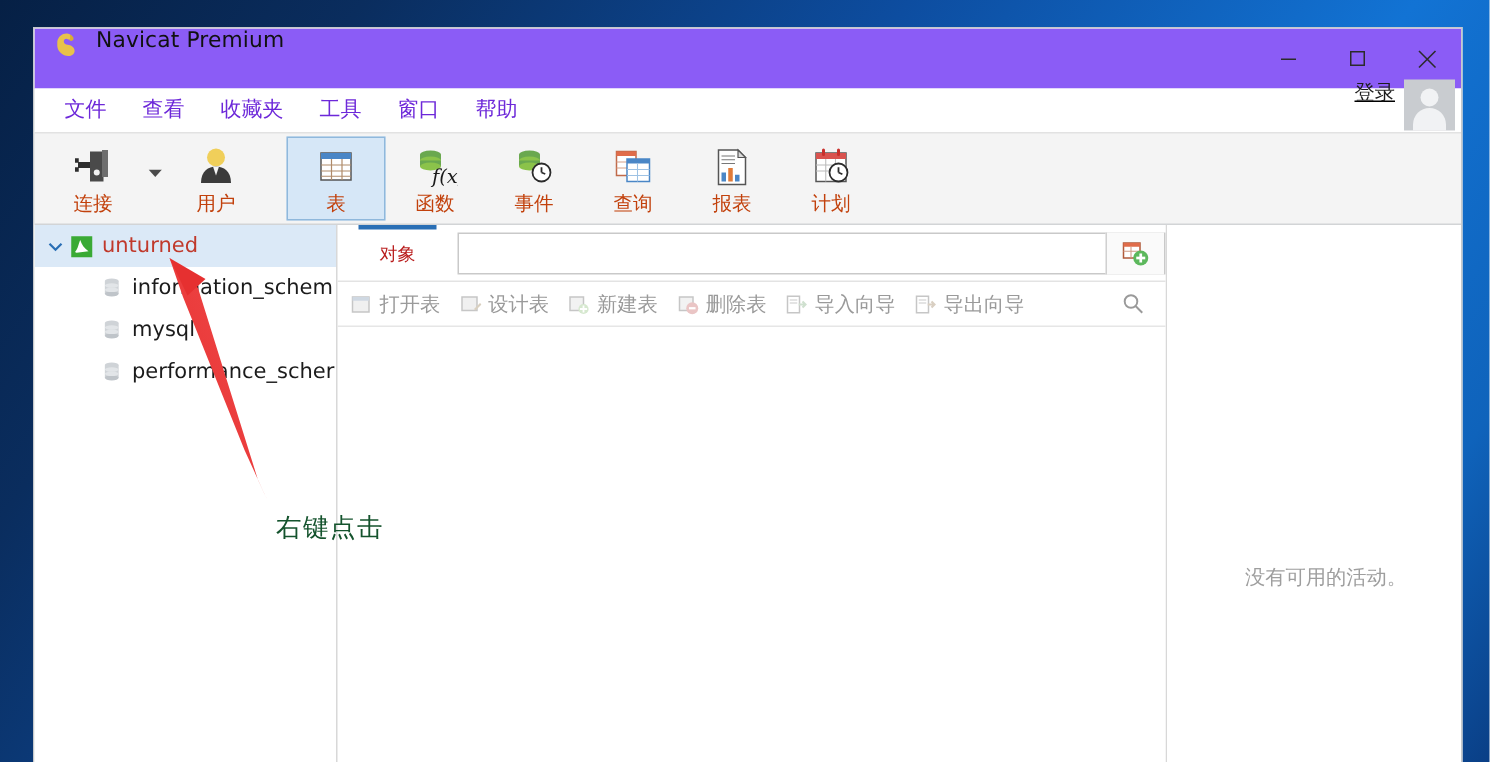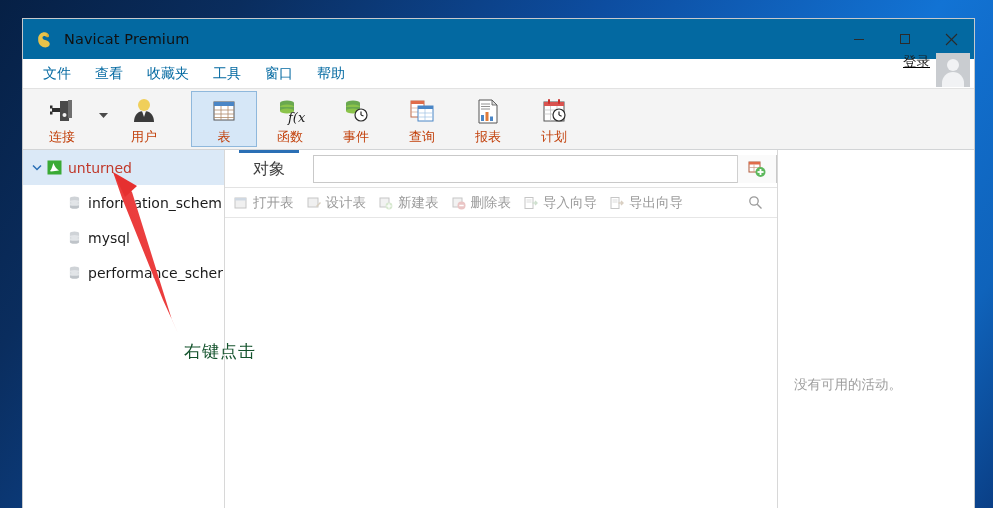--- a/index.html
+++ b/index.html
@@ -20,22 +20,22 @@
     width: 953px; height: 500px;
     background: #ffffff;
     border: 1px solid #c6c9cc;
     box-sizing: border-box;
     overflow: hidden;
   }
   
   .titlebar {
     height: 40px;
     display: flex;
-    align-items: center;
-    background: #0369a1;
+    align-items: flex-start;
+    background: #8b5cf6;
     position: relative;
   }
   .app-icon {
     width: 20px; height: 20px;
     margin-left: 12px; margin-right: 9px;
     flex: 0 0 auto;
     position: relative;
   }
   .title-text {
     font-size: 14.5px;
@@ -60,21 +60,21 @@
     height: 28px;
     display: flex;
     align-items: center;
     background: #ffffff;
     padding-left: 8px;
     position: relative;
     border-bottom: 1px solid #ffffff;
   }
   .menu-item {
     font-size: 14px;
-    color: #0369a1;
+    color: #6d28d9;
     padding: 3px 12px;
     line-height: 18px;
   }
   .login-area {
     position: absolute;
     right: 0; top: -6px;
     display: flex;
     height: 36px;
     text-decoration: underline;
   }
@@ -155,21 +155,21 @@
   }
   .sidebar {
     width: 201px;
     background: #ffffff;
     border-right: 1px solid #d8d8d8;
     flex: 0 0 auto;
     position: relative;
     overflow: hidden;
   }
   .tree-row {
-    height: 35px;
+    height: 28px;
     display: flex;
     align-items: center;
     font-size: 14px;
     color: #1b1b1b;
     white-space: nowrap;
     padding-left: 6px;
     box-sizing: border-box;
   }
   .tree-row.root { background:#dbe9f7; }
   .tree-row.root .tree-label { color:#c0392b; }
@@ -194,22 +194,22 @@
   .tabstrip {
     height: 38px;
     background: #ffffff;
     display:flex;
     align-items:center;
     border-bottom: 1px solid #e3e3e3;
     padding-left: 6px;
     box-sizing:border-box;
   }
   .tab {
-    font-size: 16px;
-    color:#404040;
+    font-size: 12px;
+    color:#b91c1c;
     padding: 0 22px;
     line-height: 36px;
     position: relative;
   }
   .tab.active:after {
     content:"";
     position:absolute; left:8px; right:8px; top:-1px;
     height:3px; background:#2a6fb5;
   }
   .objbox {
@@ -262,21 +262,21 @@
   .rightpanel {
     width: 196px;
     flex: 0 0 auto;
     background: #ffffff;
     position: relative;
   }
   .no-activity {
     position: absolute;
     left: 16px; right: 0;
     top: 226px;
-    text-align: left;
+    text-align: center;
     font-size: 13.5px;
     color: #9e9e9e;
   }
 
   
   #annotation {
     position: absolute;
     left: 0; top: 0; width: 993px; height: 508px;
     pointer-events: none;
   }

